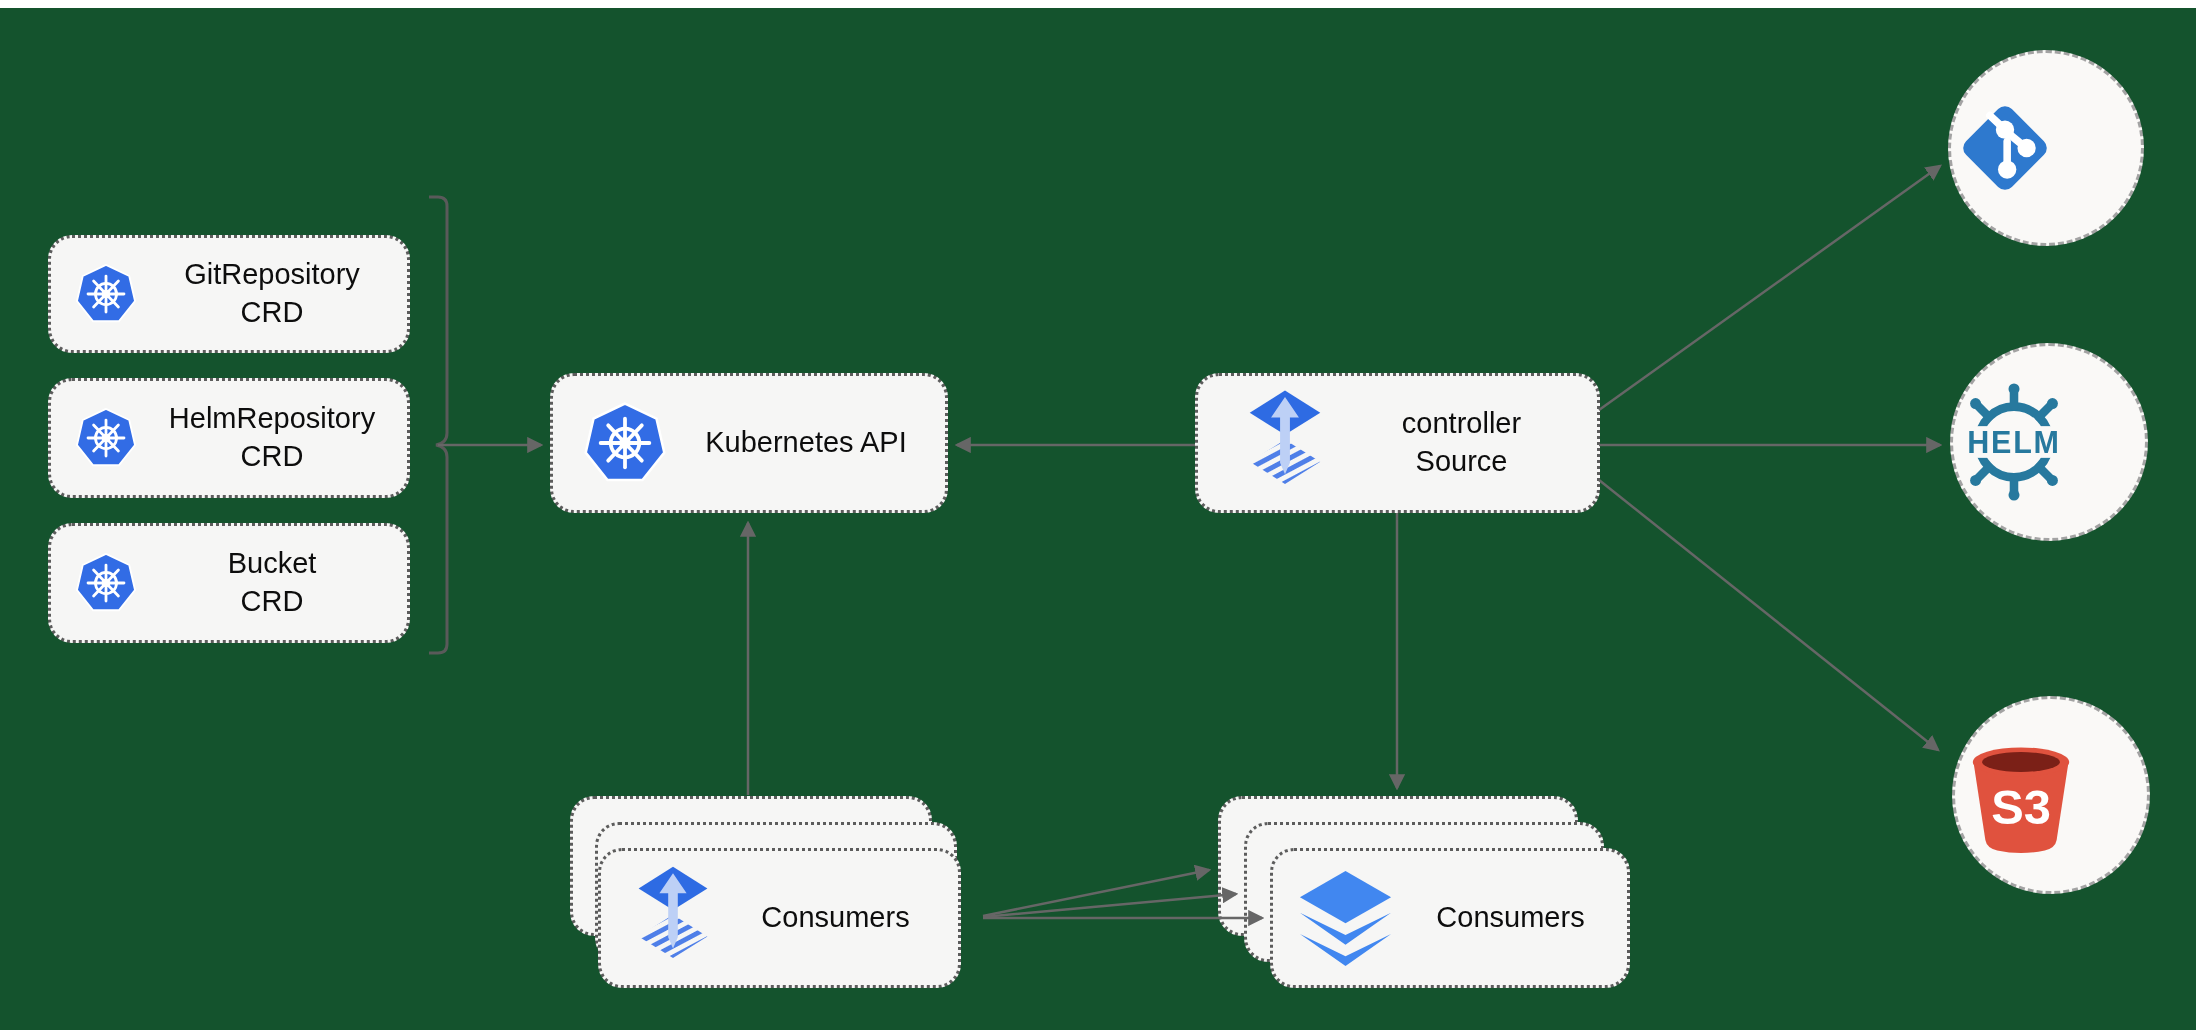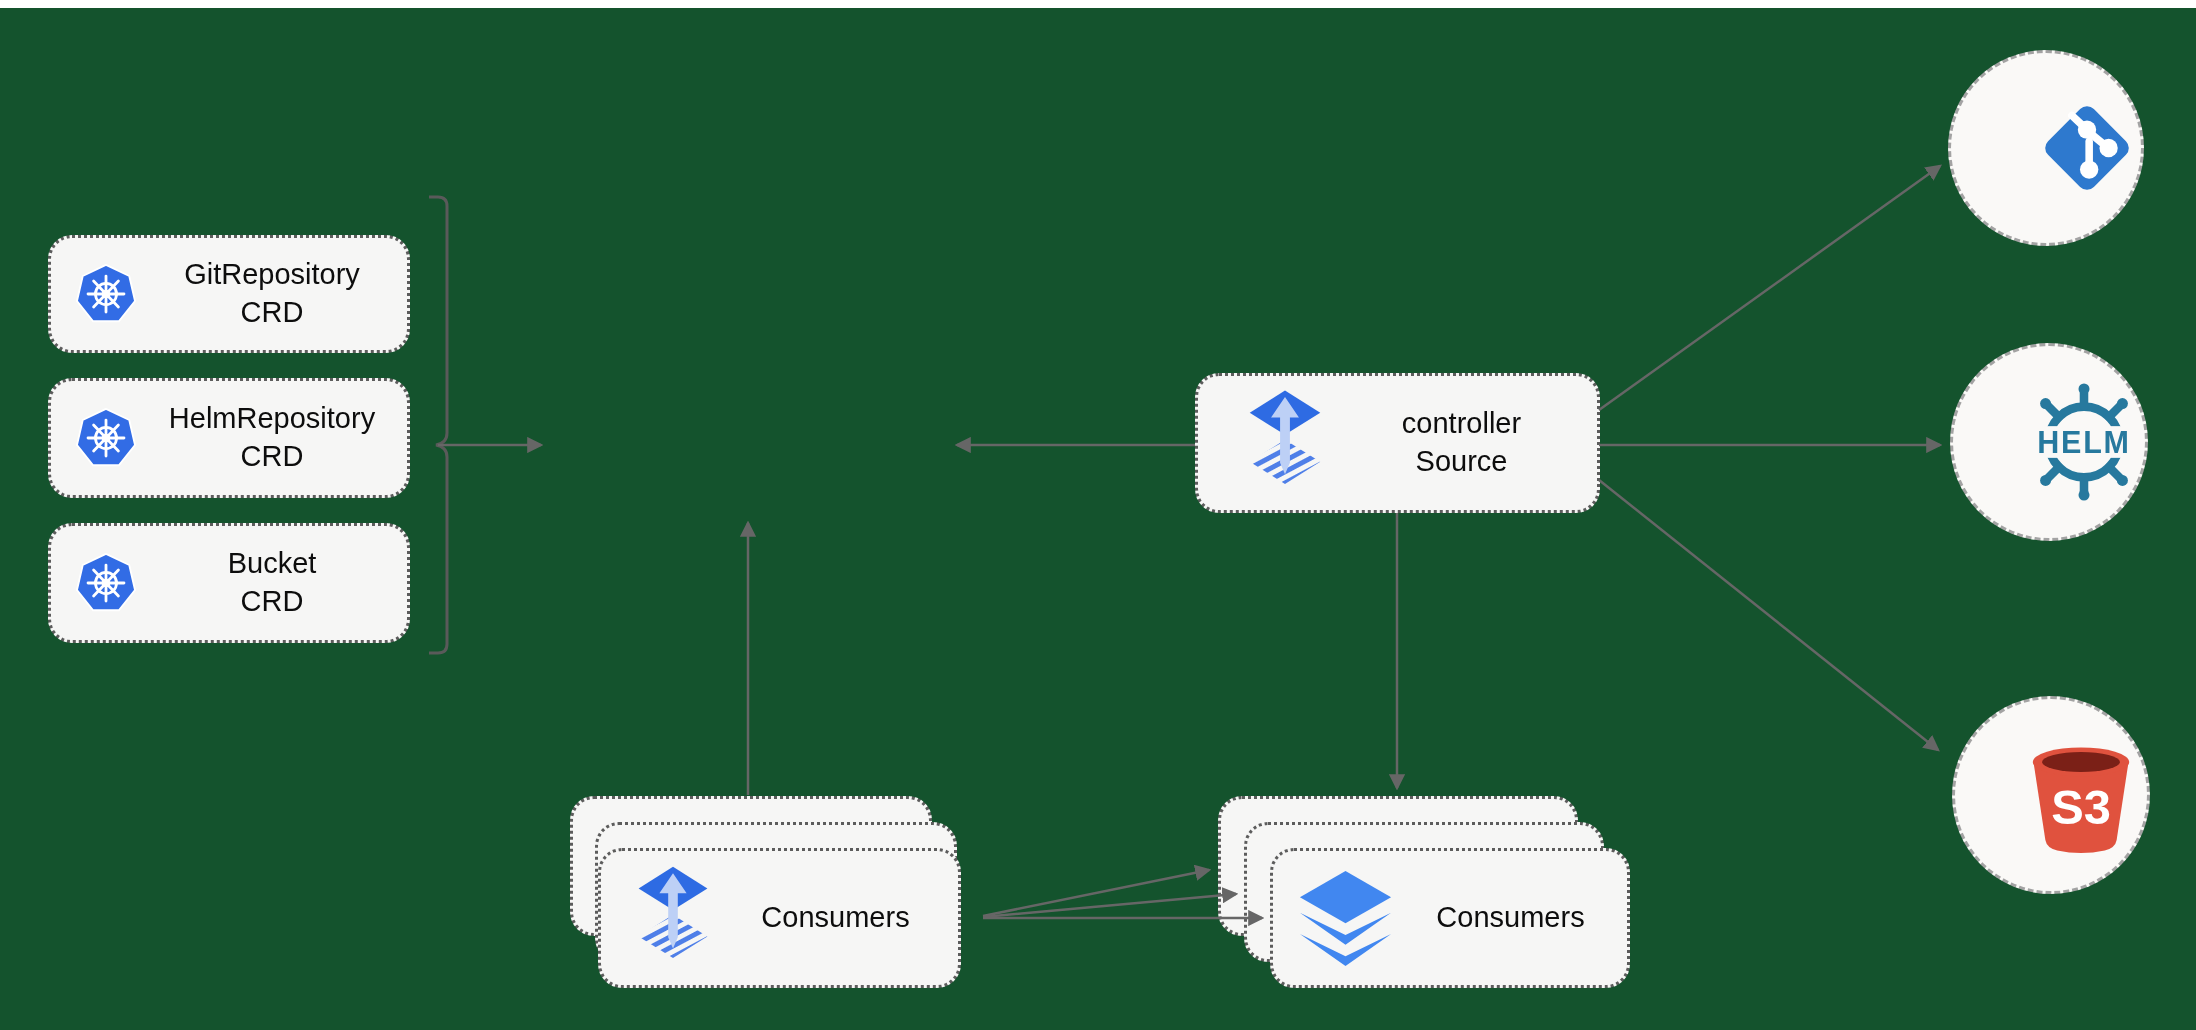--- a/index.html
+++ b/index.html
@@ -17,21 +17,21 @@
     border:3px dotted #5c5c5c;border-radius:24px;
   }
   .node .label{
     flex:1;text-align:center;color:#0d0d0d;
     font-size:29px;line-height:1.3;
   }
   .icon{flex:0 0 auto;display:block;}
   .ext{
     position:absolute;box-sizing:border-box;border-radius:50%;
     border:3px dashed #a3a3a3;background:#faf9f7;
-    display:flex;align-items:center;justify-content:flex-end;z-index:3;
+    display:flex;align-items:center;justify-content:flex-start;z-index:3;
   }
   .overlay{
     position:absolute;left:0;top:0;z-index:6;pointer-events:none;
   }
   .overlay line{stroke:#666666;stroke-width:2.5;fill:none;}
   .overlay path.bracket{stroke:#5a5a5a;stroke-width:3;fill:none;}
   .defs-holder{position:absolute;width:0;height:0;overflow:hidden;}
   svg text{font-family:"Liberation Sans",sans-serif;}
 </style>
 </head>
@@ -109,20 +109,26 @@
   <div class="node" style="left:48px;top:515px;width:362px;height:120px">
     <svg class="icon" width="62" height="62" viewBox="0 0 100 100" style="margin-left:24px">
         <use href="#k8s-logo"></use>
       </svg>
     <div class="label">
       <div>Bucket</div>
       <div>CRD</div>
     </div>
   </div>
 
+  <div class="node" style="left:550px;top:365px;width:398px;height:140px">
+    <svg class="icon" width="84" height="84" viewBox="0 0 100 100" style="margin-left:30px">
+        <use href="#k8s-logo"></use>
+      </svg>
+    <div class="label big">Kubernetes API</div>
+  </div>
 
   <div class="node" style="left:1195px;top:365px;width:405px;height:140px">
     <svg class="icon" width="82" height="118" viewBox="0 0 100 128" style="margin-left:46px">
         <use href="#flux-logo"></use>
       </svg>
     <div class="label big">
       <div>controller</div>
       <div>Source</div>
     </div>
   </div>

